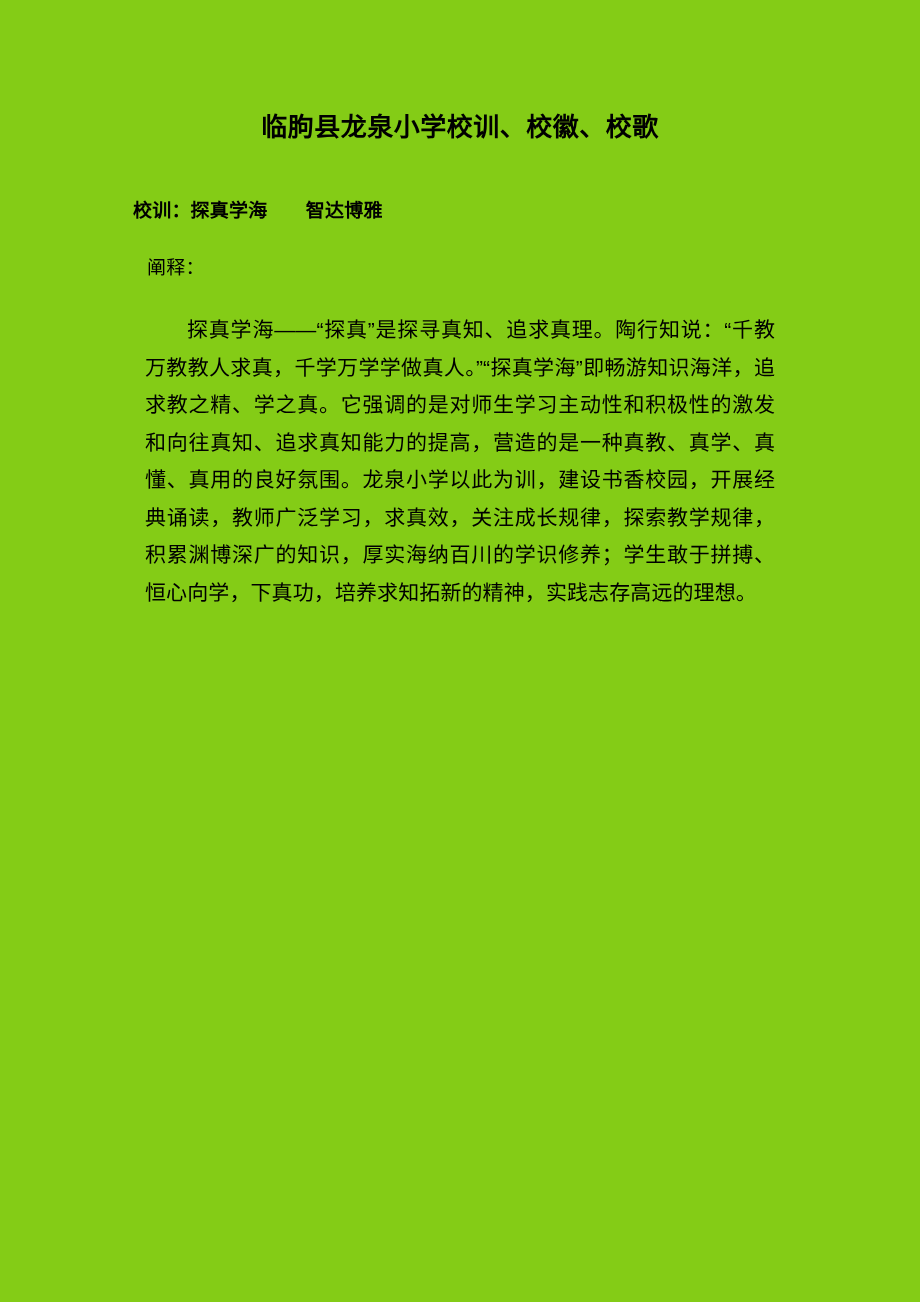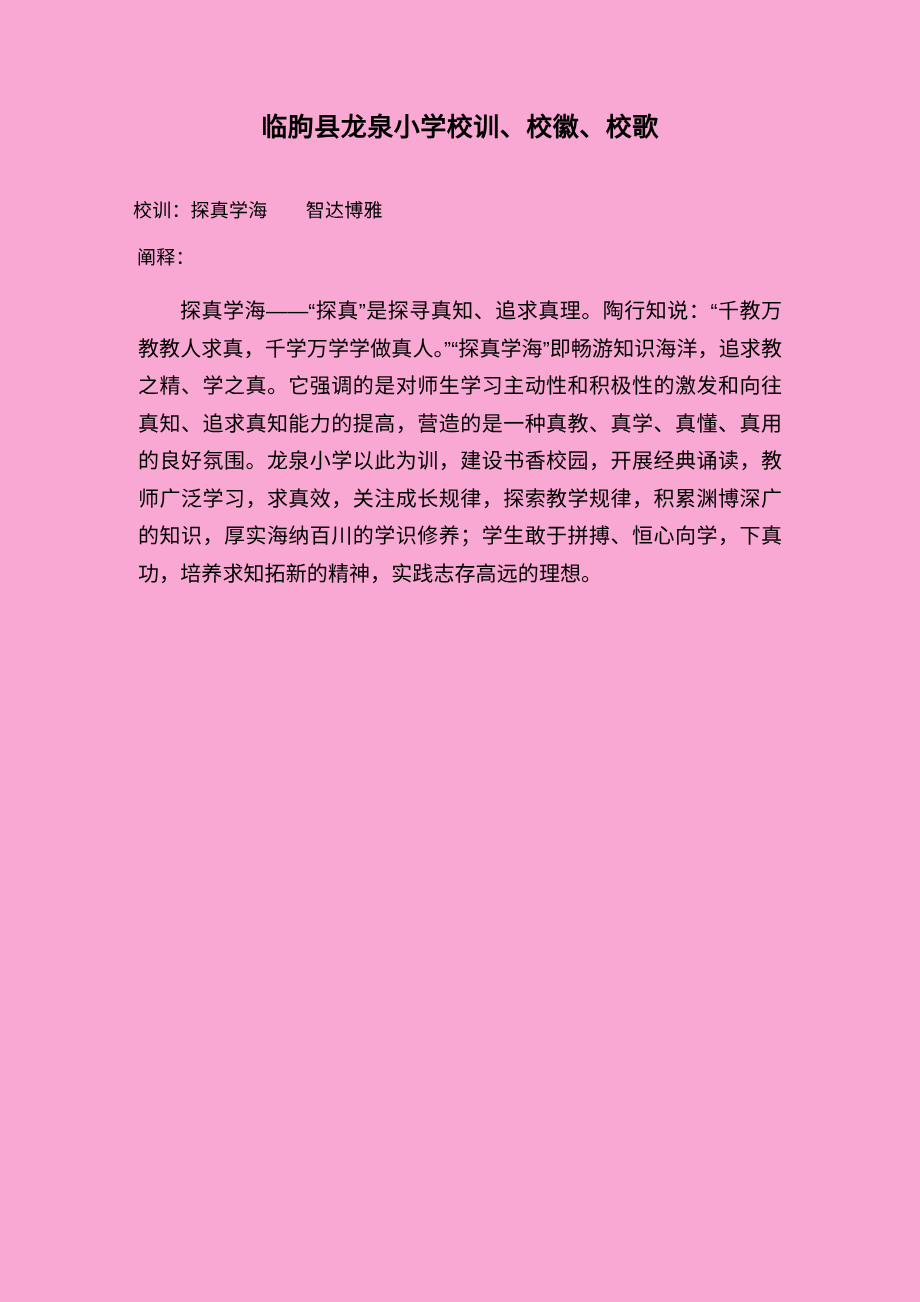--- a/index.html
+++ b/index.html
@@ -10,21 +10,21 @@
   }
   body {
     font-family: "Liberation Sans", "DejaVu Sans", sans-serif;
     color: #000000;
     -webkit-font-smoothing: antialiased;
   }
   .page {
     position: relative;
     width: 920px;
     height: 1302px;
-    background: #f9a8d4;
+    background: #84cc16;
     overflow: hidden;
     box-sizing: border-box;
   }
   .content {
     position: absolute;
     left: 133px;
     top: 0;
     width: 654px;
   }
   .doc-title {
@@ -32,40 +32,40 @@
     font-weight: bold;
     text-align: center;
     letter-spacing: 0.5px;
     line-height: 34px;
     margin: 0;
     padding-top: 110px;
     white-space: nowrap;
   }
   .motto-heading {
     font-size: 19px;
-    font-weight: normal;
+    font-weight: bold;
     line-height: 28px;
     margin: 0;
     padding-top: 53px;
     letter-spacing: 0.2px;
     white-space: pre;
   }
   .section-label {
     font-size: 19px;
     font-weight: normal;
     line-height: 28px;
-    margin: 4px;
+    margin: 14px;
     padding-top: 15px;
     letter-spacing: 0.2px;
   }
   .body-para {
     font-size: 21px;
     font-weight: normal;
     line-height: 37.5px;
-    margin: 5px;
+    margin: 12px;
     text-align: justify;
     text-justify: inter-ideograph;
     text-indent: 2em;
     letter-spacing: 0.1px;
   }
   .body-para.first {
     padding-top: 15px;
   }
   .body-para + .body-para {
     padding-top: 0;

